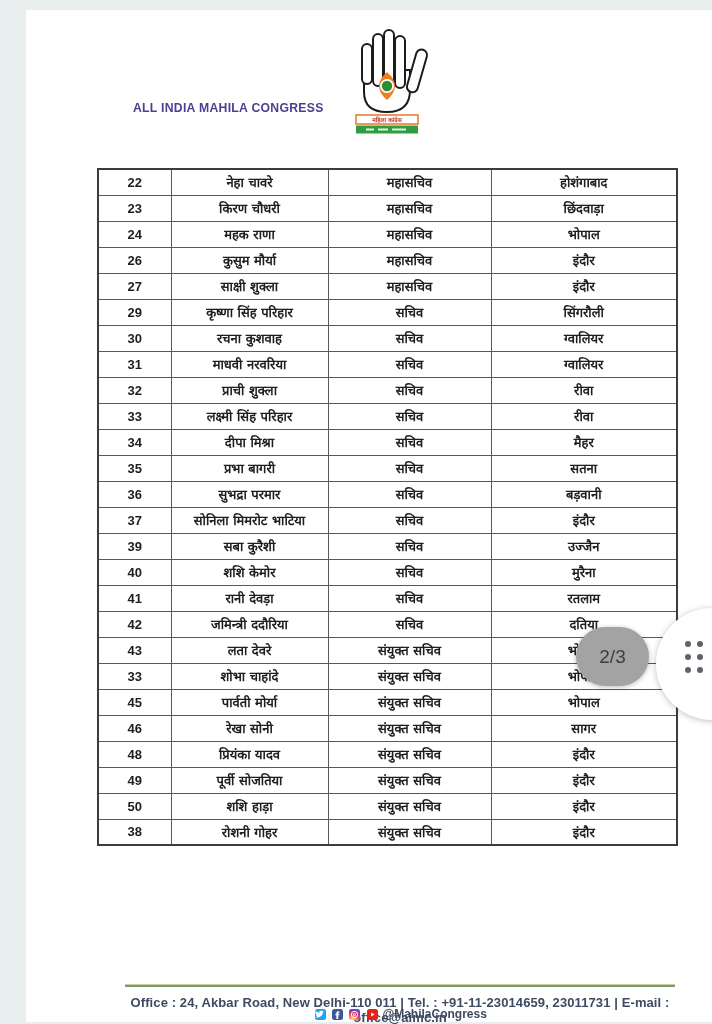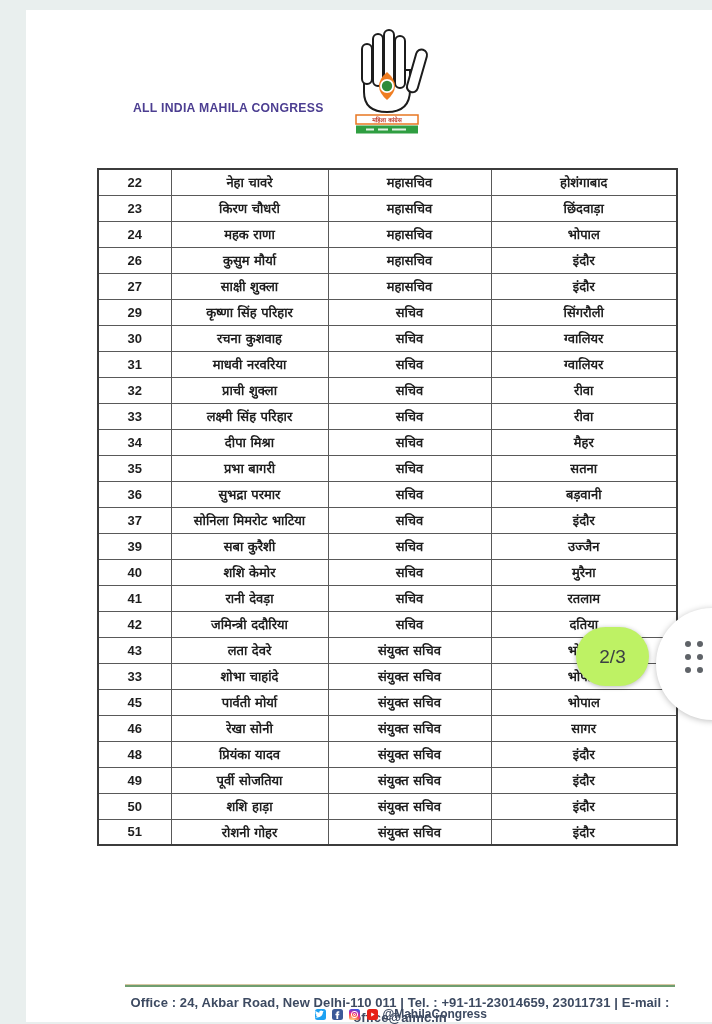--- a/index.html
+++ b/index.html
@@ -59,21 +59,21 @@
   .s-icon svg { position:absolute; inset:0; width:11px; height:11px; }
   .ic-tw { background:#1da1f2; }
   .ic-fb { background:#3b5998; }
   .ic-ig { background:radial-gradient(circle at 30% 110%,#fdf497 0%,#fd5949 45%,#d6249f 60%,#285aeb 90%); }
   .ic-yt { background:#e62117; }
   .ig-frame { position:absolute; inset:2px; border:1px solid #fff; border-radius:3px; }
   .ig-dot { position:absolute; left:4px; top:4px; width:3px; height:3px; border:1px solid #fff; border-radius:50%; }
 
   .page-pill {
     position:absolute; left:576px; top:627px; width:73px; height:59px;
-    background:#bef264; border-radius:30px;
+    background:#a3a3a3; border-radius:30px;
     box-shadow:0 1px 5px rgba(0,0,0,.28);
     display:flex; align-items:center; justify-content:center;
     font-family:"Liberation Sans",sans-serif; font-size:19px; color:#3c4043;
     z-index:5;
   }
   .grid-fab {
     position:absolute; left:656px; top:608px; width:112px; height:112px;
     background:#fff; border-radius:50%;
     box-shadow:0 1px 6px rgba(0,0,0,.25);
     z-index:5;
@@ -293,21 +293,21 @@
   </tr>
 
   <tr>
     <td class="c-no">50</td>
     <td class="c-name">शशि हाड़ा</td>
     <td class="c-post">संयुक्त सचिव</td>
     <td class="c-district">इंदौर</td>
   </tr>
 
   <tr>
-    <td class="c-no">51</td>
+    <td class="c-no">38</td>
     <td class="c-name">रोशनी गोहर</td>
     <td class="c-post">संयुक्त सचिव</td>
     <td class="c-district">इंदौर</td>
   </tr>
 </tbody>
   </table>
 
   <div class="sep-line"></div>
   <div class="contact-line">Office : 24, Akbar Road, New Delhi-110 011 | Tel. : +91-11-23014659, 23011731 | E-mail : office@aimc.in</div>
   <div class="social-line">

